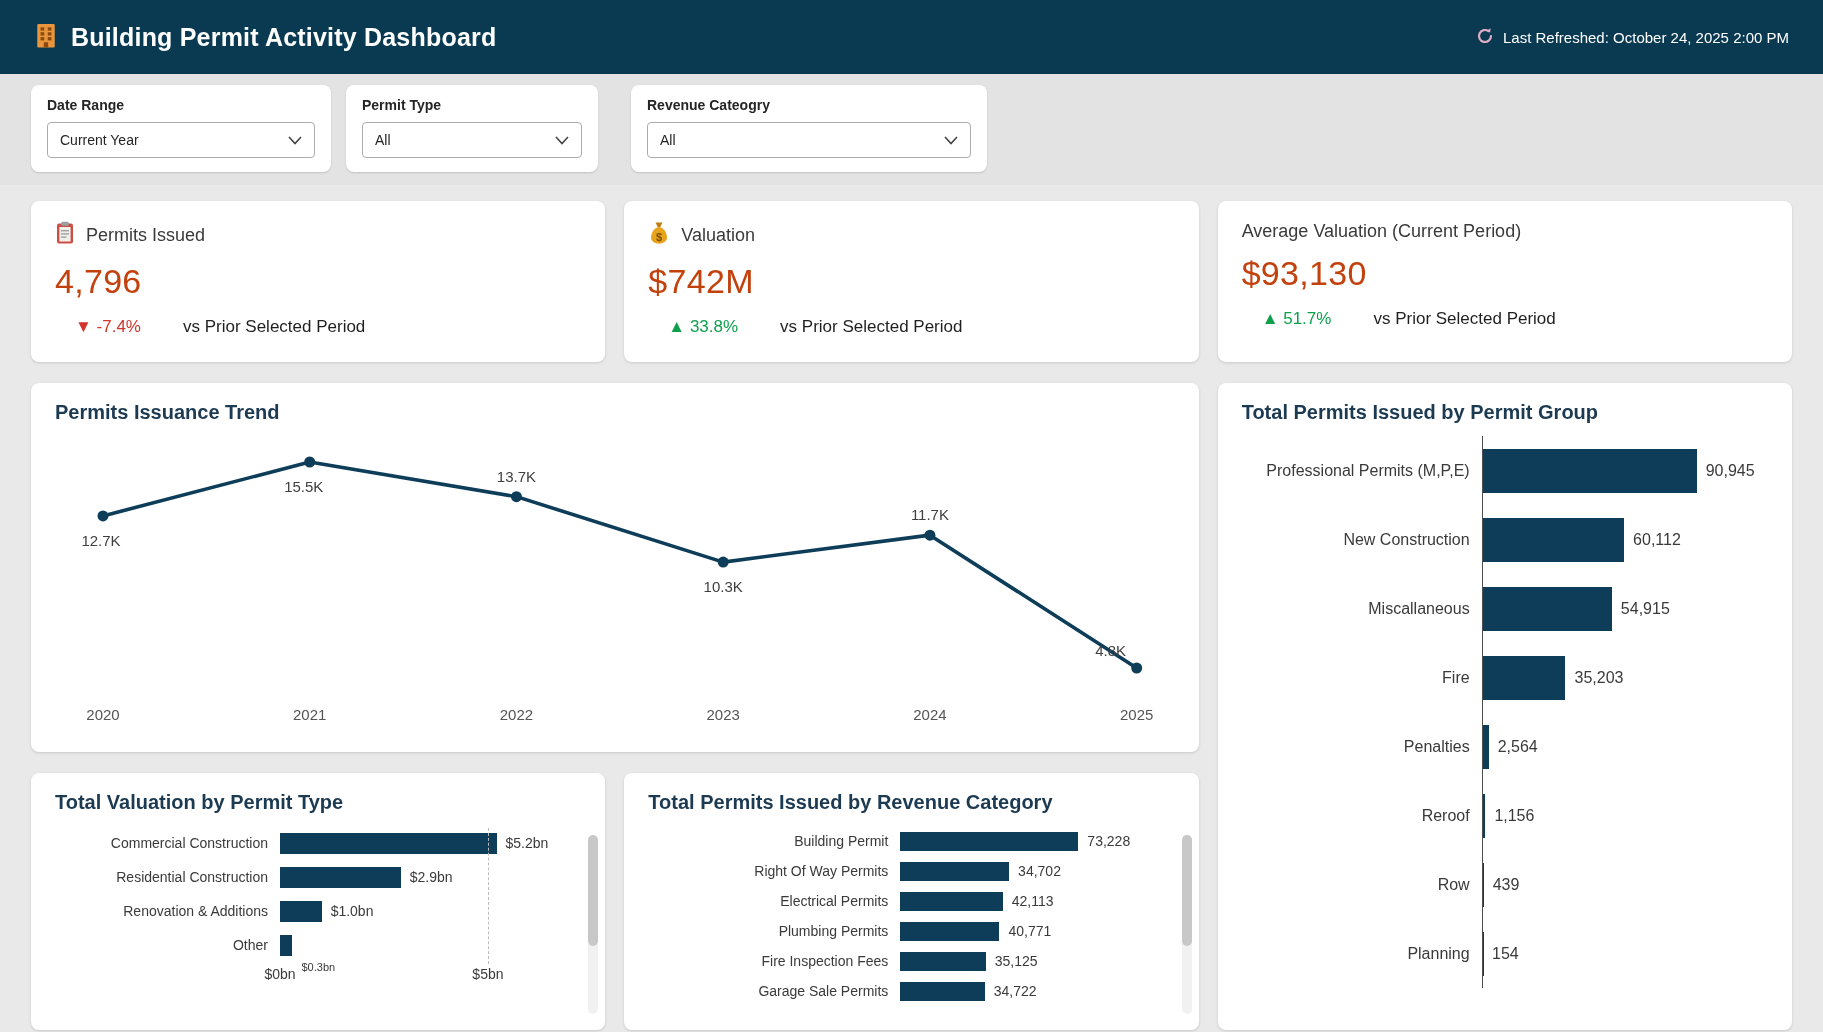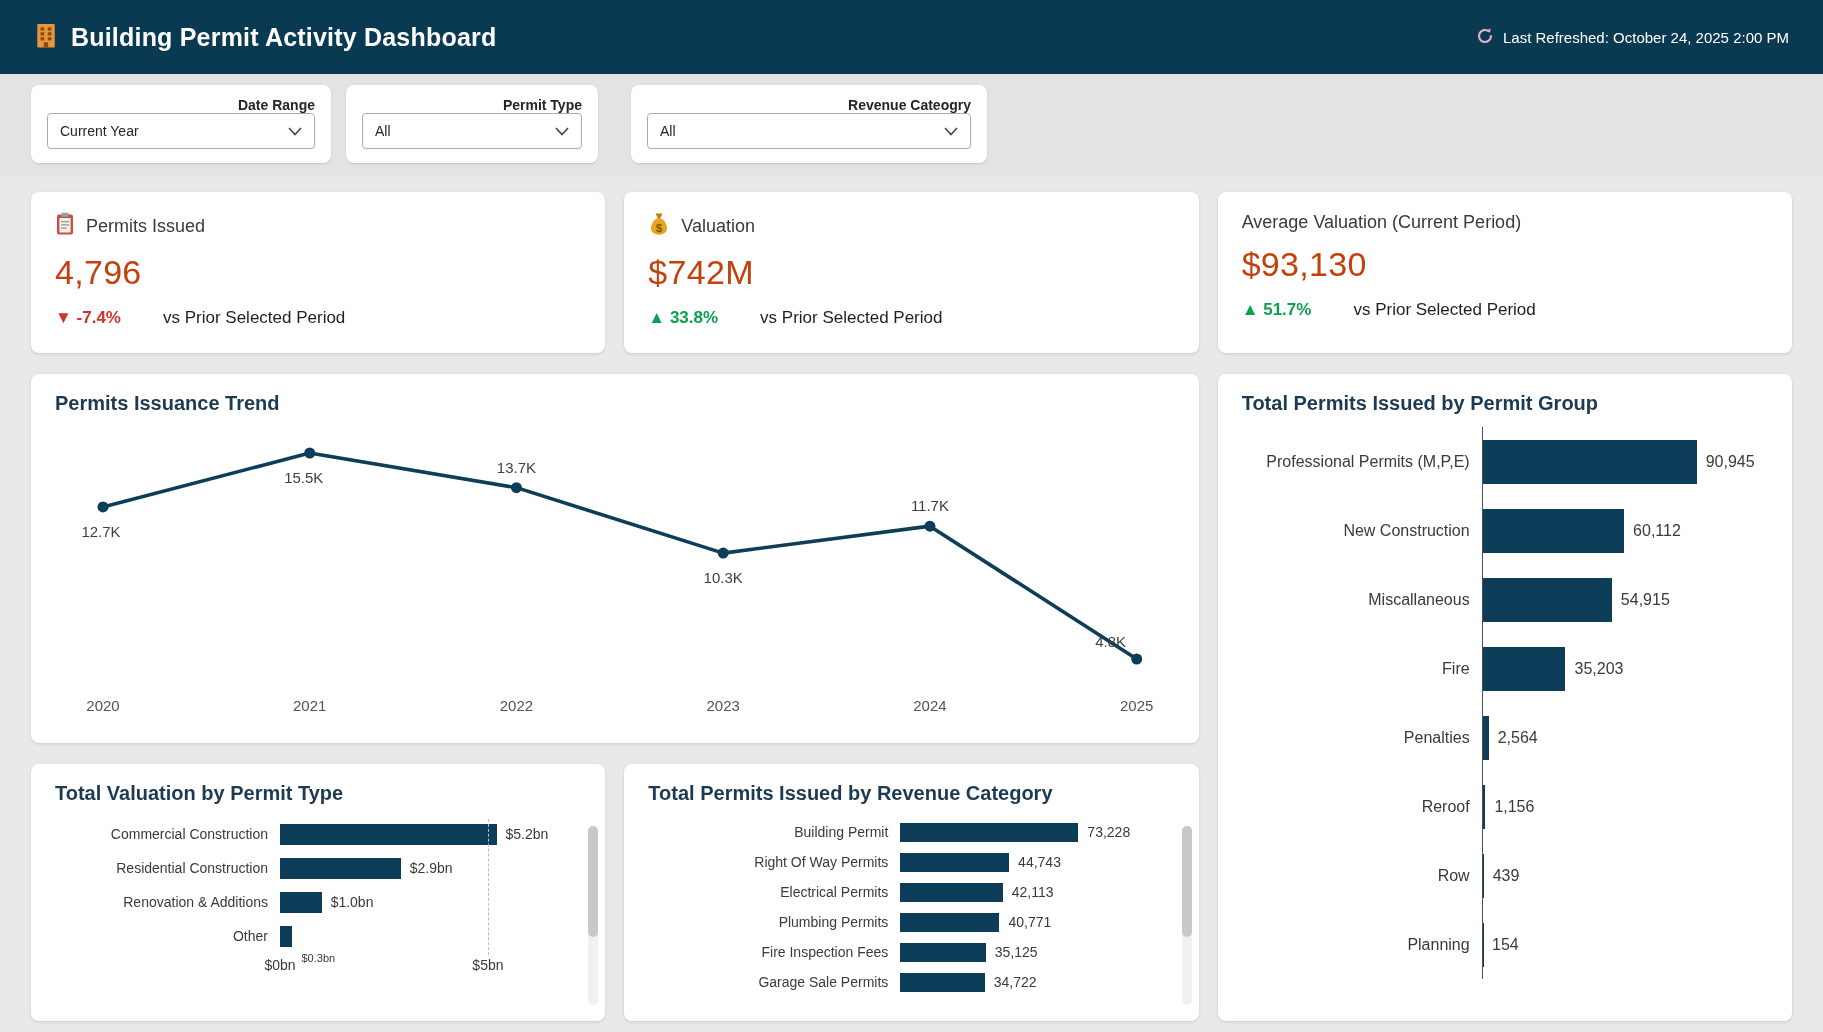--- a/index.html
+++ b/index.html
@@ -12,36 +12,36 @@
   
   .topbar{height:74px;background:var(--header-bg,#093A52);display:flex;align-items:center;justify-content:space-between;padding:0 34px;}
   .h-left{display:flex;align-items:center;gap:13px;}
   .h-left h1{color:#fff;font-size:25px;margin:0;font-weight:700;letter-spacing:.2px;}
   .h-right{display:flex;align-items:center;gap:9px;color:#fff;font-size:15px;}
 
   
   .filter-strip{display:flex;gap:15px;padding:11px 31px 13px;background:#E3E3E3;}
   .filter-card{background:#fff;border-radius:8px;padding:12px 16px 14px;box-shadow:0 1px 2px rgba(0,0,0,.15);}
   .filter-card.w1{width:300px}.filter-card.w2{width:252px}.filter-card.w3{width:356px;margin-left:18px;}
-  .filter-label{font-size:14px;font-weight:700;color:#252525;text-align:right;}
+  .filter-label{font-size:14px;font-weight:700;color:#252525;margin-bottom:9px;}
   .select{height:36px;border:1px solid #ABABAB;border-radius:4px;display:flex;align-items:center;justify-content:space-between;padding:0 12px;font-size:14px;color:#252525;background:#fff;cursor:pointer;}
 
   
   .grid{display:grid;grid-template-columns:repeat(3,1fr);grid-template-rows:161px 369px 257px;gap:21px 19px;margin:16px 31px 0;}
   .card{background:#fff;border-radius:8px;box-shadow:0 1px 3px rgba(0,0,0,.14);padding:16px 24px;position:relative;}
   .card.kpi{padding:20px 24px;}
   .span2{grid-column:1/3;}
   .tall{grid-column:3;grid-row:2/4;}
   .card-title{font-size:20px;font-weight:700;color:#1C3A52;margin:2px 0 6px;}
 
   
   .kpi-title{display:flex;align-items:center;gap:11px;font-size:18px;color:#3A3A3A;}
   .kpi-value{font-size:34px;color:#c2410c;margin-top:12px;font-weight:400;letter-spacing:.3px;}
   .kpi-delta-row{display:flex;align-items:center;margin-top:16px;font-size:17px;}
-  .delta{font-weight:700;}
+  .delta{font-weight:400;margin-left:20px;}
   .delta.down{color:var(--negative,#D0342C);}
   .delta.up{color:var(--positive,#0E9F4D);}
   .kpi-caption{margin-left:42px;color:#1F1F1F;}
 
   
   .line-chart{width:100%;height:300px;margin-top:8px;}
 
   
   .hbar{margin-top:12px;}
   .hbar-row{display:flex;align-items:center;}
@@ -308,21 +308,21 @@
             <div class="hbar-lbl" style="width: 252px; font-size: 14px;">Building Permit</div>
             <div class="hbar-track">
               <div class="hbar-bar" style="height: 19px; width: 70%;"></div>
               <span class="hbar-val" style="font-size: 14px;">73,228</span>
             </div>
           </div>
           <div class="hbar-row" style="height: 30px;">
             <div class="hbar-lbl" style="width: 252px; font-size: 14px;">Right Of Way Permits</div>
             <div class="hbar-track">
               <div class="hbar-bar" style="height: 19px; width: 42.7707%;"></div>
-              <span class="hbar-val" style="font-size: 14px;">44,743</span>
+              <span class="hbar-val" style="font-size: 14px;">34,702</span>
             </div>
           </div>
           <div class="hbar-row" style="height: 30px;">
             <div class="hbar-lbl" style="width: 252px; font-size: 14px;">Electrical Permits</div>
             <div class="hbar-track">
               <div class="hbar-bar" style="height: 19px; width: 40.2566%;"></div>
               <span class="hbar-val" style="font-size: 14px;">42,113</span>
             </div>
           </div>
           <div class="hbar-row" style="height: 30px;">

